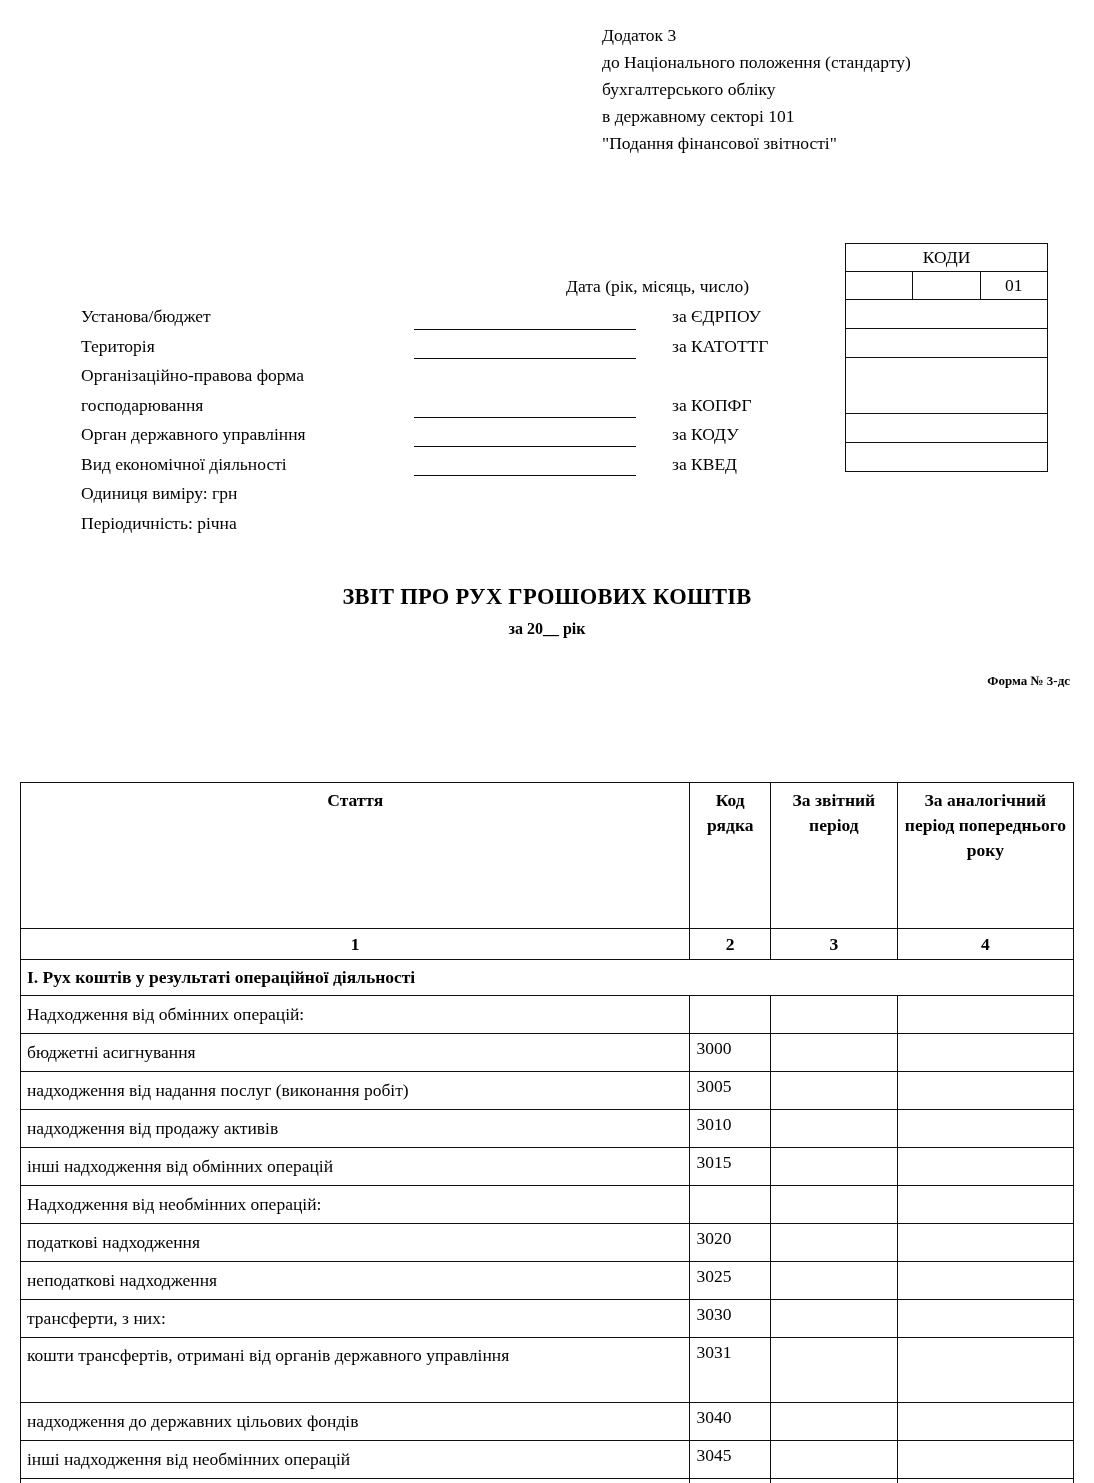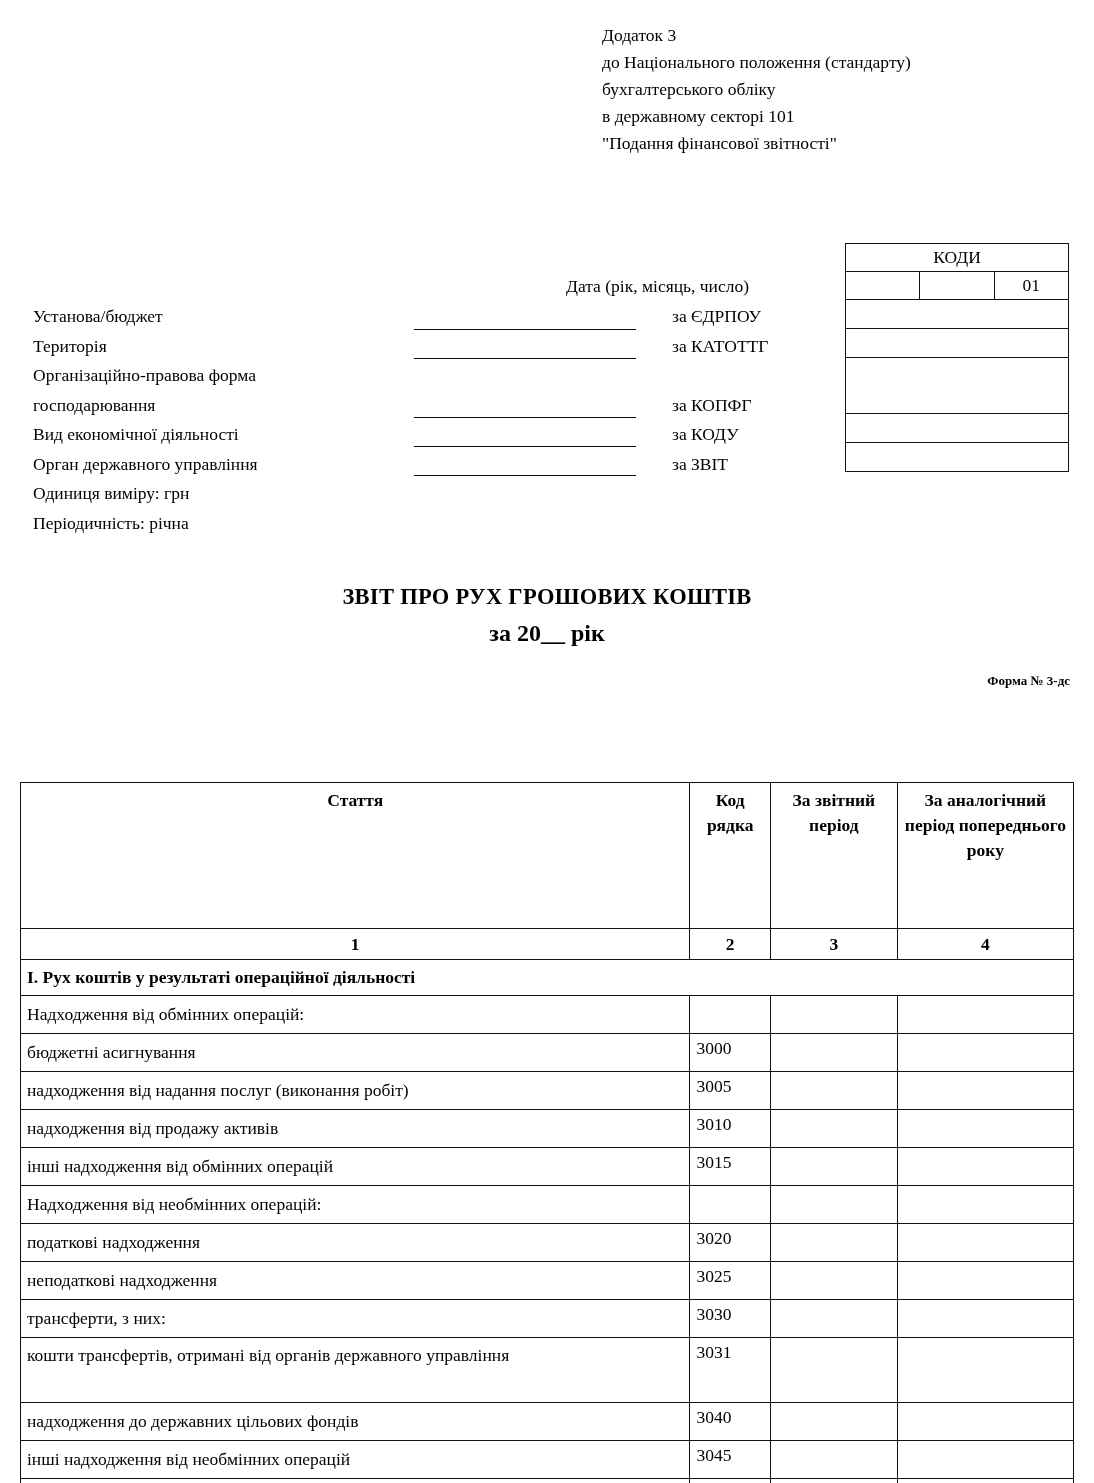--- a/index.html
+++ b/index.html
@@ -42,21 +42,21 @@
     top: 36px;
     white-space: nowrap;
   }
 
   .left-labels {
     position: absolute;
     left: 33px;
     top: 62px;
     line-height: 29.5px;
   }
-  .left-labels div { white-space: nowrap; }
+  .left-labels div { white-space: nowrap; margin-left: 48px; }
 
   .fill-lines {
     position: absolute;
     left: 414px;
     top: 62px;
     width: 222px;
   }
   .fill-line {
     position: absolute;
     left: 0;
@@ -77,21 +77,21 @@
     line-height: 29.5px;
   }
   .za-labels div { white-space: nowrap; }
   .za-gap { height: 29.5px; }
 
   
   .codes-table {
     position: absolute;
     left: 845px;
     top: 3px;
-    width: 224px;
+    width: 203px;
     border-collapse: collapse;
     table-layout: fixed;
   }
   .codes-table td {
     border: 1.2px solid #111111;
     text-align: center;
     vertical-align: middle;
     font-size: 17.5px;
     padding: 0;
   }
@@ -112,21 +112,21 @@
     letter-spacing: 0.3px;
     margin-top: 28px;
   }
   .report-year {
     position: absolute;
     left: 0;
     top: 620px;
     width: 1094px;
     text-align: center;
     font-weight: bold;
-    font-size: 24px;
+    font-size: 16px;
   }
   .form-no {
     position: absolute;
     right: 24px;
     top: 673px;
     font-weight: bold;
     font-size: 13px;
   }
 
   
@@ -186,41 +186,41 @@
 
 <div class="codes-wrap">
 
   <div class="date-label">Дата (рік, місяць, число)</div>
 
   <div class="left-labels">
     <div>Установа/бюджет</div>
     <div>Територія</div>
     <div>Організаційно-правова форма</div>
     <div>господарювання</div>
+    <div>Орган державного управління</div>
     <div>Вид економічної діяльності</div>
-    <div>Орган державного управління</div>
     <div>Одиниця виміру: грн</div>
     <div>Періодичність: річна</div>
   </div>
 
   <div class="fill-lines">
     <div class="fill-line fl1"></div>
     <div class="fill-line fl2"></div>
     <div class="fill-line fl3"></div>
     <div class="fill-line fl4"></div>
     <div class="fill-line fl5"></div>
   </div>
 
   <div class="za-labels">
     <div>за ЄДРПОУ</div>
     <div>за КАТОТТГ</div>
     <div class="za-gap"></div>
     <div>за КОПФГ</div>
     <div>за КОДУ</div>
-    <div>за ЗВІТ</div>
+    <div>за КВЕД</div>
   </div>
 
   <table class="codes-table">
     <tbody>
         <tr class="codes-title">
       <td colspan="3">КОДИ</td>
     </tr>
     <tr class="codes-date">
       <td style="width:33%"></td>
       <td style="width:33%"></td>

